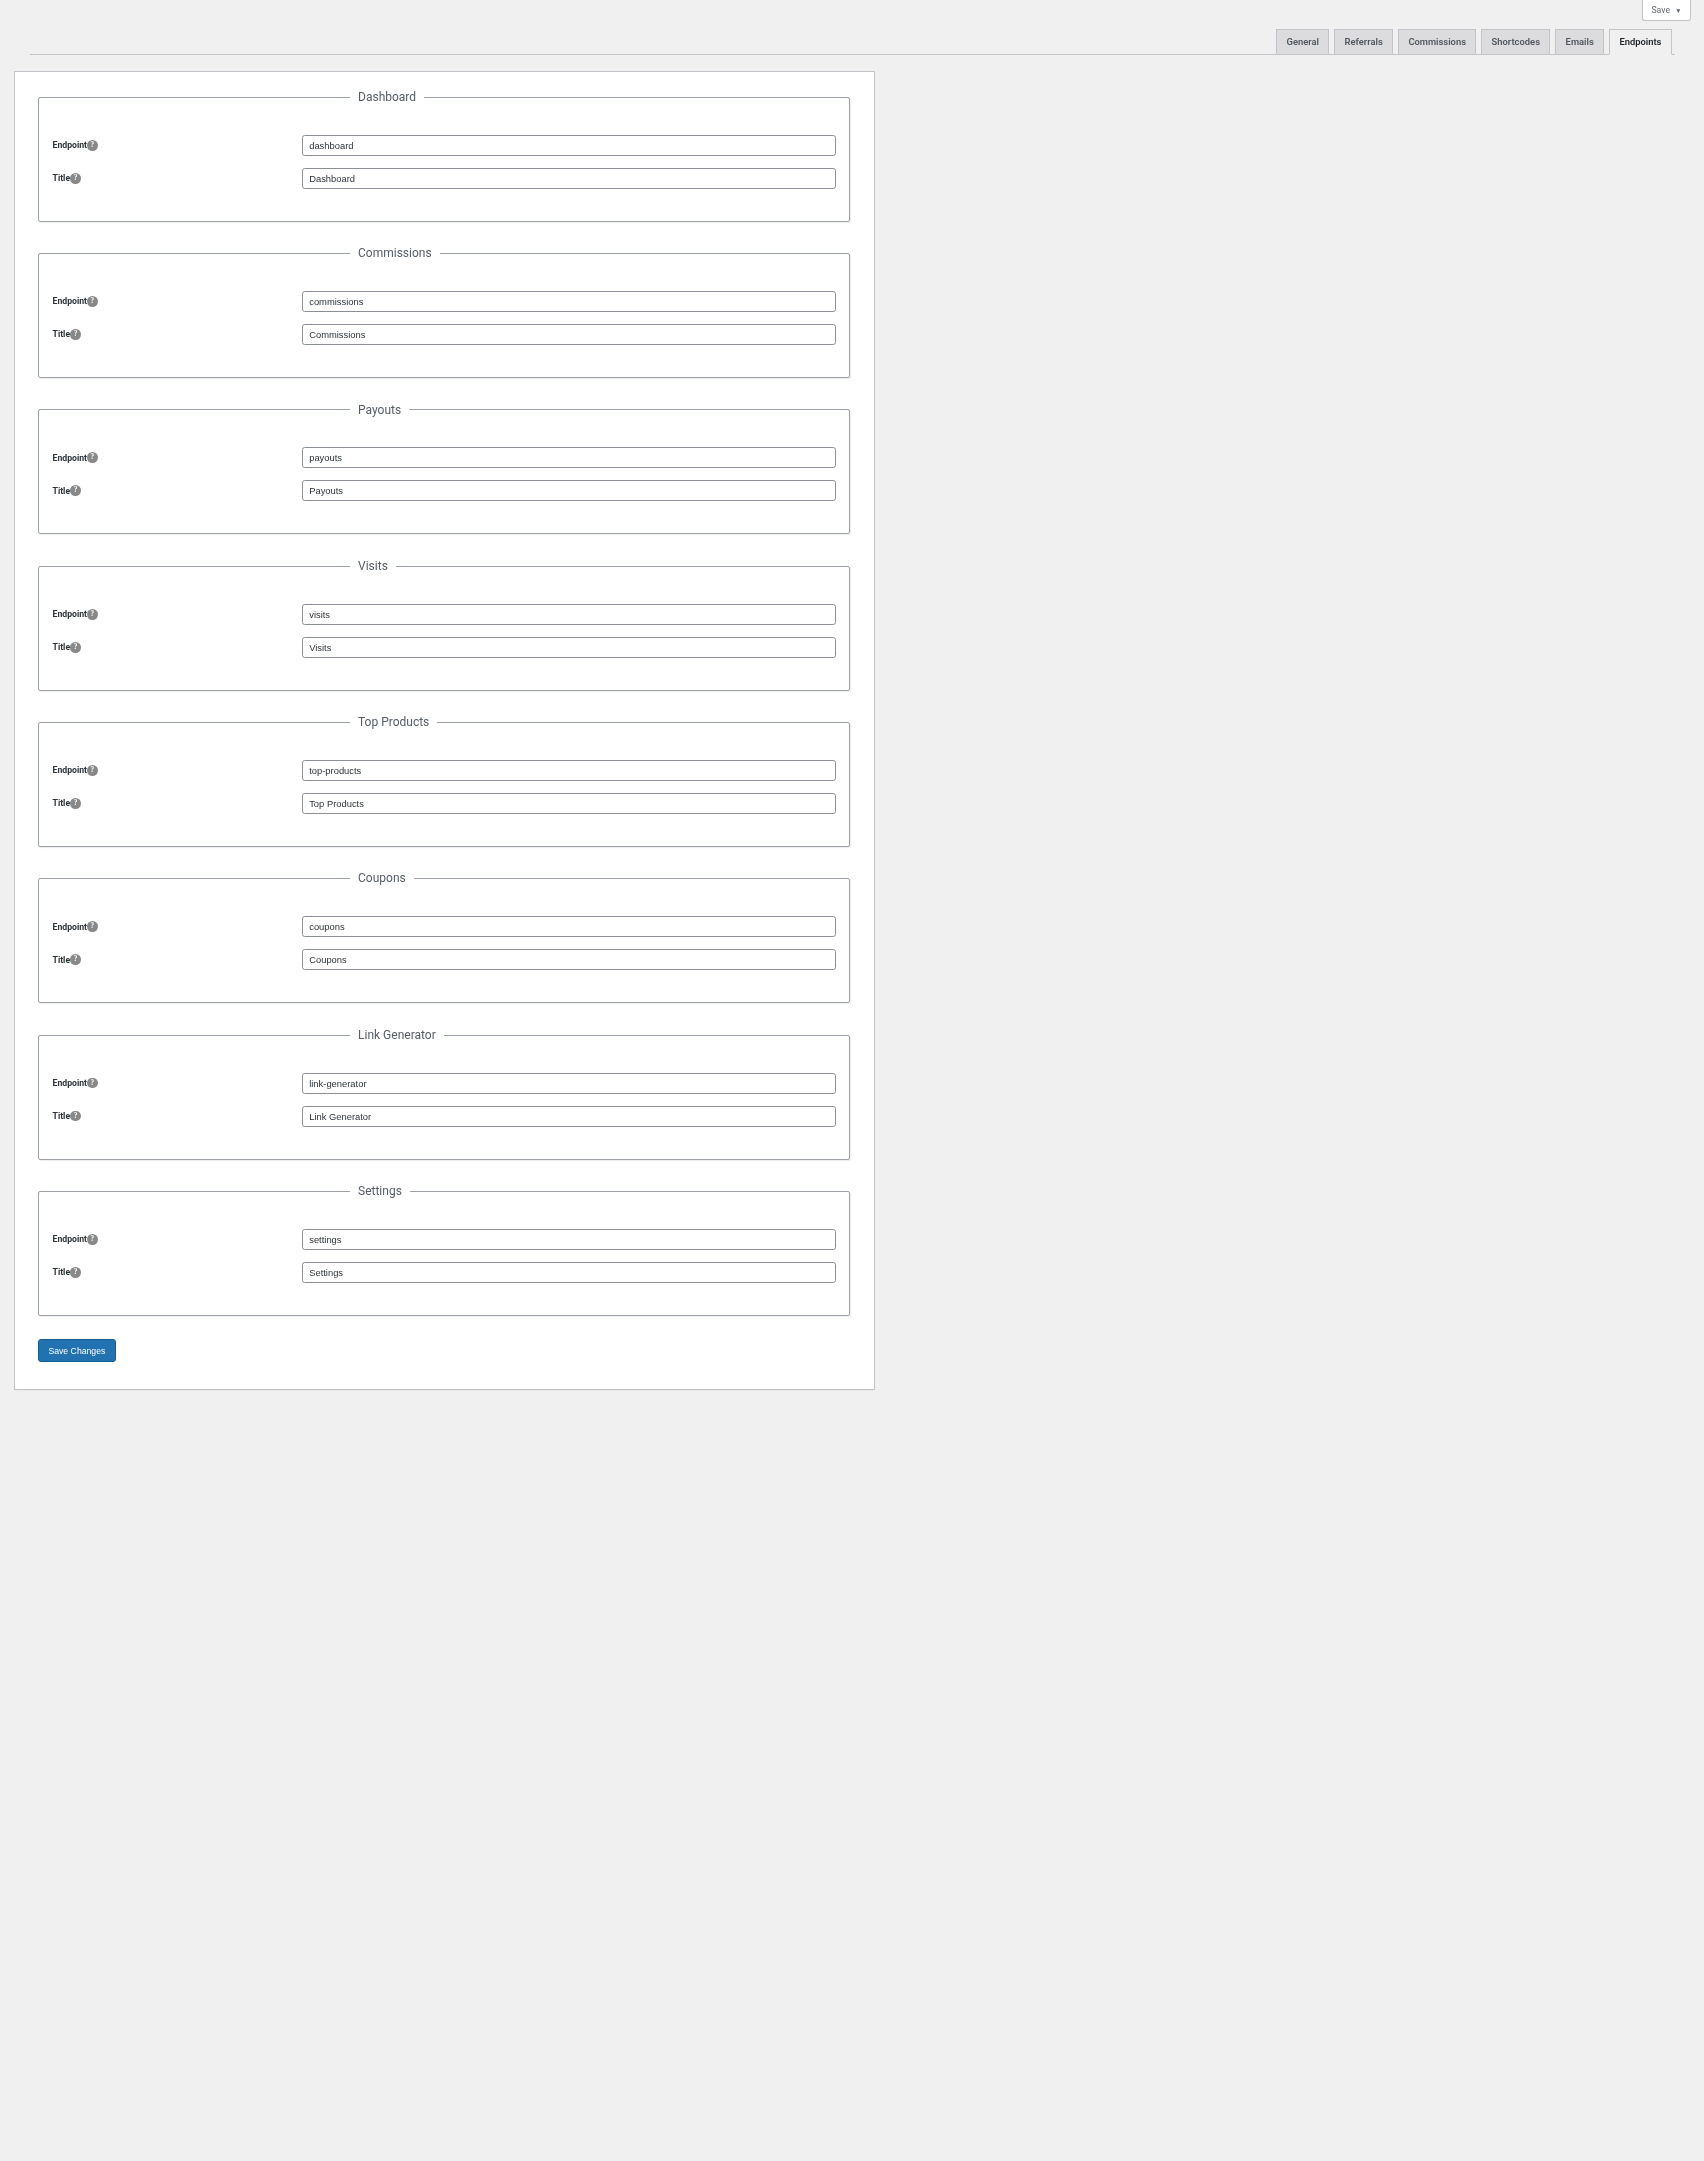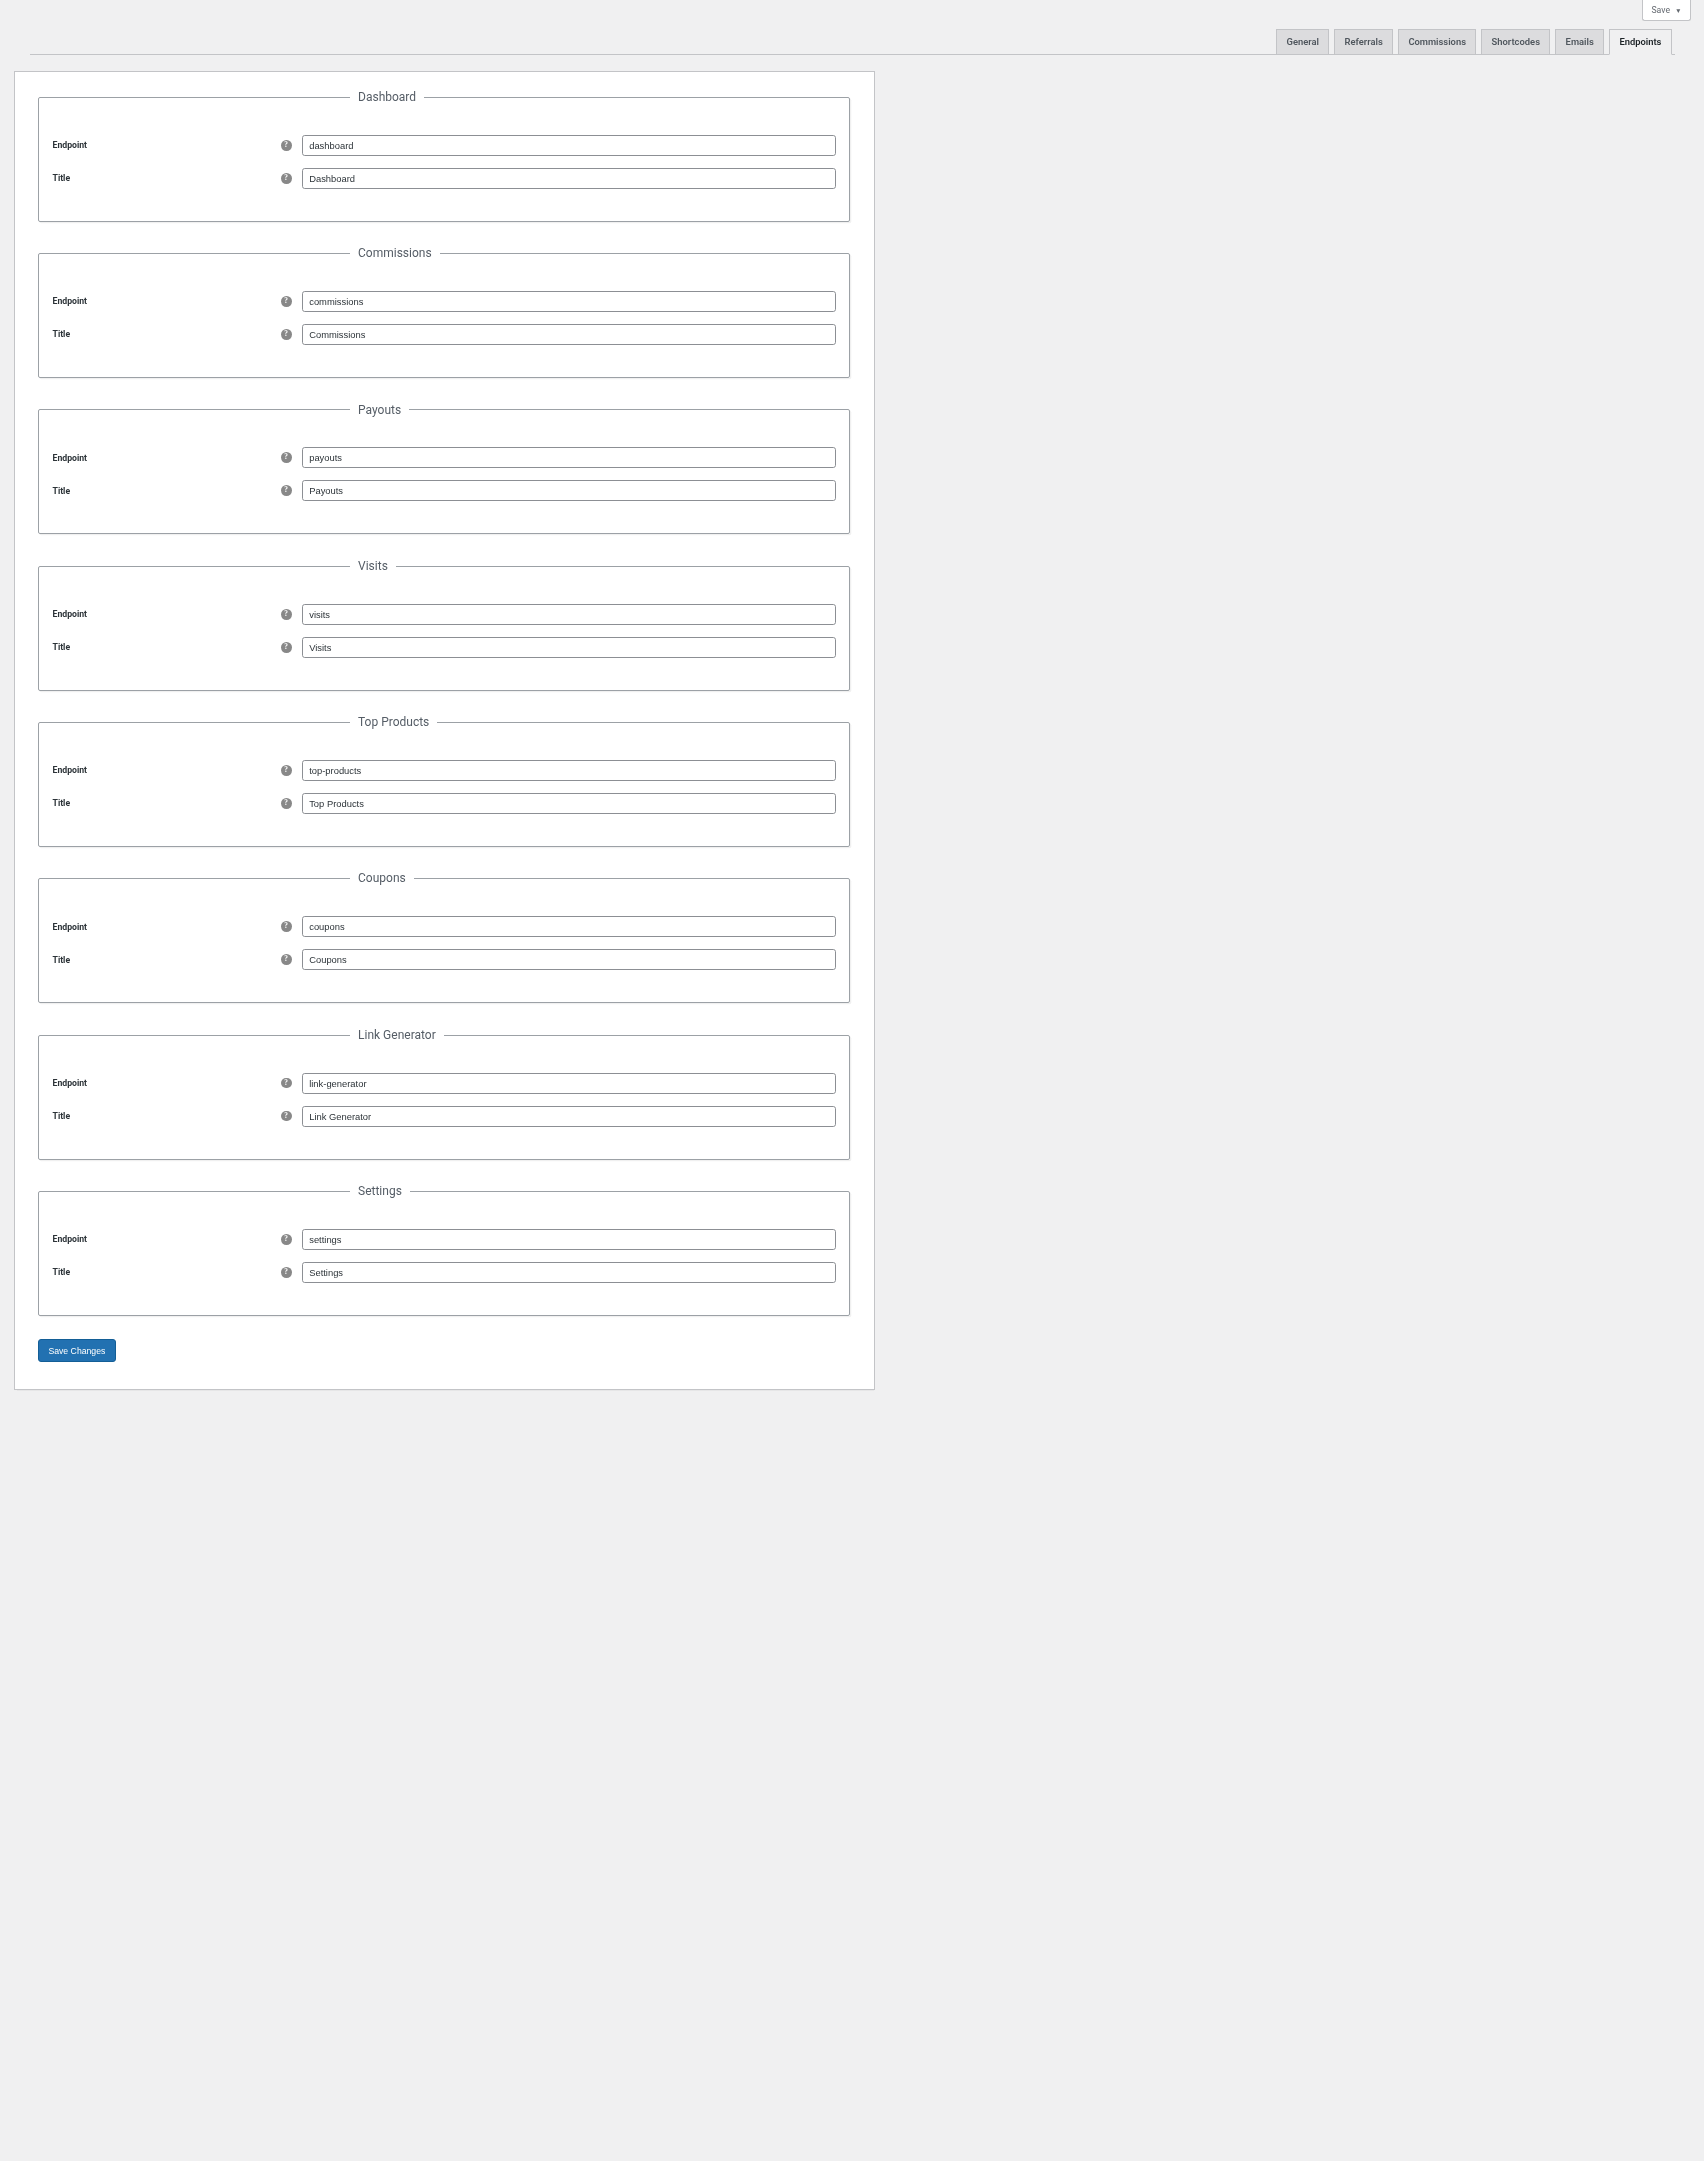--- a/index.html
+++ b/index.html
@@ -95,21 +95,21 @@
     display: flex;
     align-items: center;
     margin: 12px 0;
   }
   .field-label {
     flex: 0 0 249px;
     font-weight: 700;
     color: #2c3338;
     display:flex;
     align-items:center;
-    justify-content: space-between;
+    justify-content: flex-start;
     padding-right: 10px;
   }
   .help-icon {
     display: inline-block;
     width: 10.8px; height: 10.8px;
     border-radius: 50%;
     background: #888;
     color: #fff;
     text-align: center;
     line-height: 10.8px;

